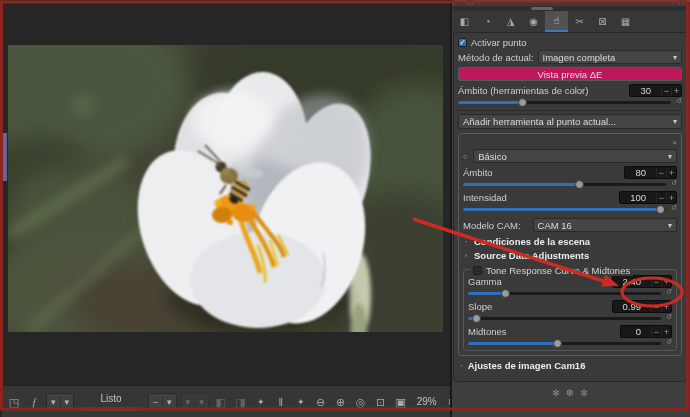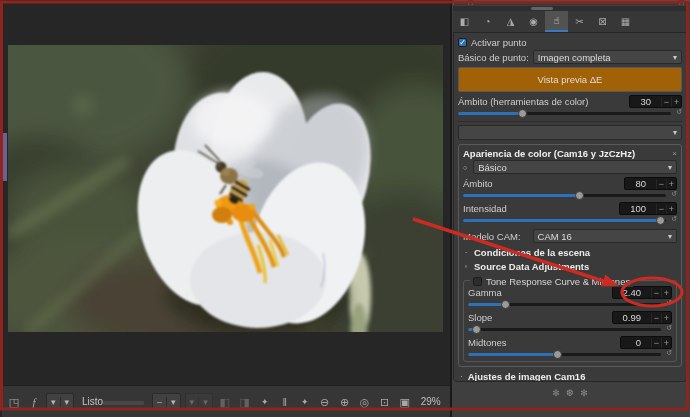--- a/index.html
+++ b/index.html
@@ -12,21 +12,21 @@
   .purple-strip{position:absolute;left:0;top:130px;width:5px;height:48px;background:#6c6191;}
   .divider{position:absolute;left:450px;top:0;width:2px;height:417px;background:#191919;}
 
   
   .toolbar{position:absolute;left:2px;top:385px;width:450px;height:32px;background:#363636;border-top:1px solid #1f1f1f;display:flex;align-items:center;gap:4px;padding:0 4px;}
   .tbtn{color:#a8a8a8;font-size:11px;line-height:18px;height:18px;min-width:16px;text-align:center;}
   .tbtn.dim{opacity:.38;}
   .tsplit{display:flex;height:17px;border:1px solid #2a2a2a;background:#414141;border-radius:2px;align-items:center;}
   .tsplit .seg{padding:0 4px;color:#b5b5b5;font-size:9px;}
   .tsplit .seg+.seg{border-left:1px solid #2e2e2e;}
-  .status{display:flex;align-items:center;width:62px;margin:0 4px;}
+  .status{display:flex;flex-direction:column;align-items:center;width:62px;margin:0 4px;}
   .status .txt{color:#c4c4c4;font-size:10px;line-height:12px;}
   .status .bar{width:58px;height:4px;background:#474747;border-radius:1px;margin-top:2px;}
   .zoomlbl{color:#c0c0c0;font-size:10px;padding:0 4px;}
   .tbtn.pressed{background:#1e1e1e;border:1px solid #151515;border-radius:2px;color:#cfcfcf;min-width:20px;}
 
   
   .panel{position:absolute;left:452px;top:0;width:238px;height:417px;background:#3f3f3f;}
   .panel-topcuts{position:absolute;left:1px;top:0;width:236px;height:5px;}
   .cut{position:absolute;top:0;height:5px;border:1px solid #5a5a5a;border-bottom:none;border-radius:3px 3px 0 0;background:#383838;}
   .hscroll{position:absolute;left:1px;top:6px;width:236px;height:5px;background:#2e2e2e;}
@@ -38,21 +38,21 @@
   .scrollarea{position:absolute;left:1px;top:32px;width:234px;height:350px;background:#3a3a3a;border:1px solid #272727;border-radius:0 0 4px 4px;padding:2px 4px 0 4px;overflow:hidden;}
 
   .row{display:flex;align-items:center;}
   .lbl{color:#cfcfcf;font-size:9.5px;}
   .blbl{color:#ececec;font-size:9.5px;font-weight:bold;}
   .chkrow{height:12px;gap:4px;margin-top:1px;}
   .chk{width:9px;height:9px;border:1px solid #1d1d1d;background:#2c2c2c;border-radius:2px;color:#fff;font-size:8px;line-height:8px;text-align:center;}
   .chk.on{background:#2d71b8;}
   .dd{flex:1;height:14px;background:#454545;border:1px solid #292929;border-radius:2px;display:flex;align-items:center;padding:0 4px;color:#dcdcdc;font-size:9.5px;}
   .dd .arr{margin-left:auto;color:#c9c9c9;font-size:8px;}
-  .bigbtn{height:25px;background:#a16207;border:1px solid #585858;border-radius:2px;color:#dedede;font-size:9.5px;display:flex;align-items:center;justify-content:center;margin-top:3px;}
+  .bigbtn{height:14px;background:#be185d;border:1px solid #585858;border-radius:2px;color:#dedede;font-size:9.5px;display:flex;align-items:center;justify-content:center;margin-top:3px;}
   .valrow{height:13px;margin-top:3px;}
   .spin{margin-left:auto;display:flex;align-items:center;height:13px;background:#181818;border:1px solid #0c0c0c;border-radius:2px;}
   .spin .v{min-width:30px;text-align:right;color:#d8d8d8;font-size:9.5px;padding:0 10px;}
   .spin .b{width:10px;text-align:center;color:#9d9d9d;font-size:9px;border-left:1px solid #262626;}
   .slider{position:relative;height:9px;margin-top:1px;padding-right:11px;}
   .slider .track{position:relative;height:3px;top:3px;background:#1a1a1a;border-radius:2px;}
   .slider .fill{position:absolute;left:0;top:0;height:3px;background:#2d71b8;border-radius:2px;}
   .slider .thumb{position:absolute;top:-3px;width:9px;height:9px;margin-left:-4px;background:#9a9a9a;border:1px solid #383838;border-radius:50%;}
   .slider .reset{position:absolute;right:0;top:-1px;color:#8f8f8f;font-size:7px;}
   .sep{height:1px;background:#2c2c2c;margin:3px 0;}
@@ -230,21 +230,21 @@
     </div>
 
     <div class="scrollarea">
 
       <div class="row chkrow">
         <div class="chk on">✓</div>
         <span class="lbl">Activar punto</span>
       </div>
 
       <div class="row" style="margin-top:2px;gap:4px">
-        <span class="lbl">Básico de punto:</span>
+        <span class="lbl">Método de actual:</span>
         <div class="dd">
           <span>Imagen completa</span>
           <span class="arr">▾</span>
         </div>
       </div>
 
       <div class="bigbtn">Vista previa ΔE</div>
 
       <div class="row valrow">
         <span class="lbl">Ámbito (herramientas de color)</span>
@@ -258,26 +258,26 @@
         <div class="track">
             <div class="fill" style="width: 30%;"></div>
             <div class="thumb" style="left: 30%;"></div>
           </div>
         <span class="reset">↺</span>
       </div>
 
       <div class="sep"></div>
 
       <div class="dd" style="height:15px">
+        <span>Añadir herramienta al punto actual...</span>
         <span class="arr">▾</span>
       </div>
 
       <div class="toolframe">
         <div class="toolhead">
-          <span class="t">Apariencia de color (Cam16 y JzCzHz)</span>
           <span class="x">×</span>
         </div>
         <div class="row" style="margin-top:1px;gap:2px">
           <span class="pwr">○</span>
           <div class="dd">
             <span>Básico</span>
             <span class="arr">▾</span>
           </div>
         </div>
 

